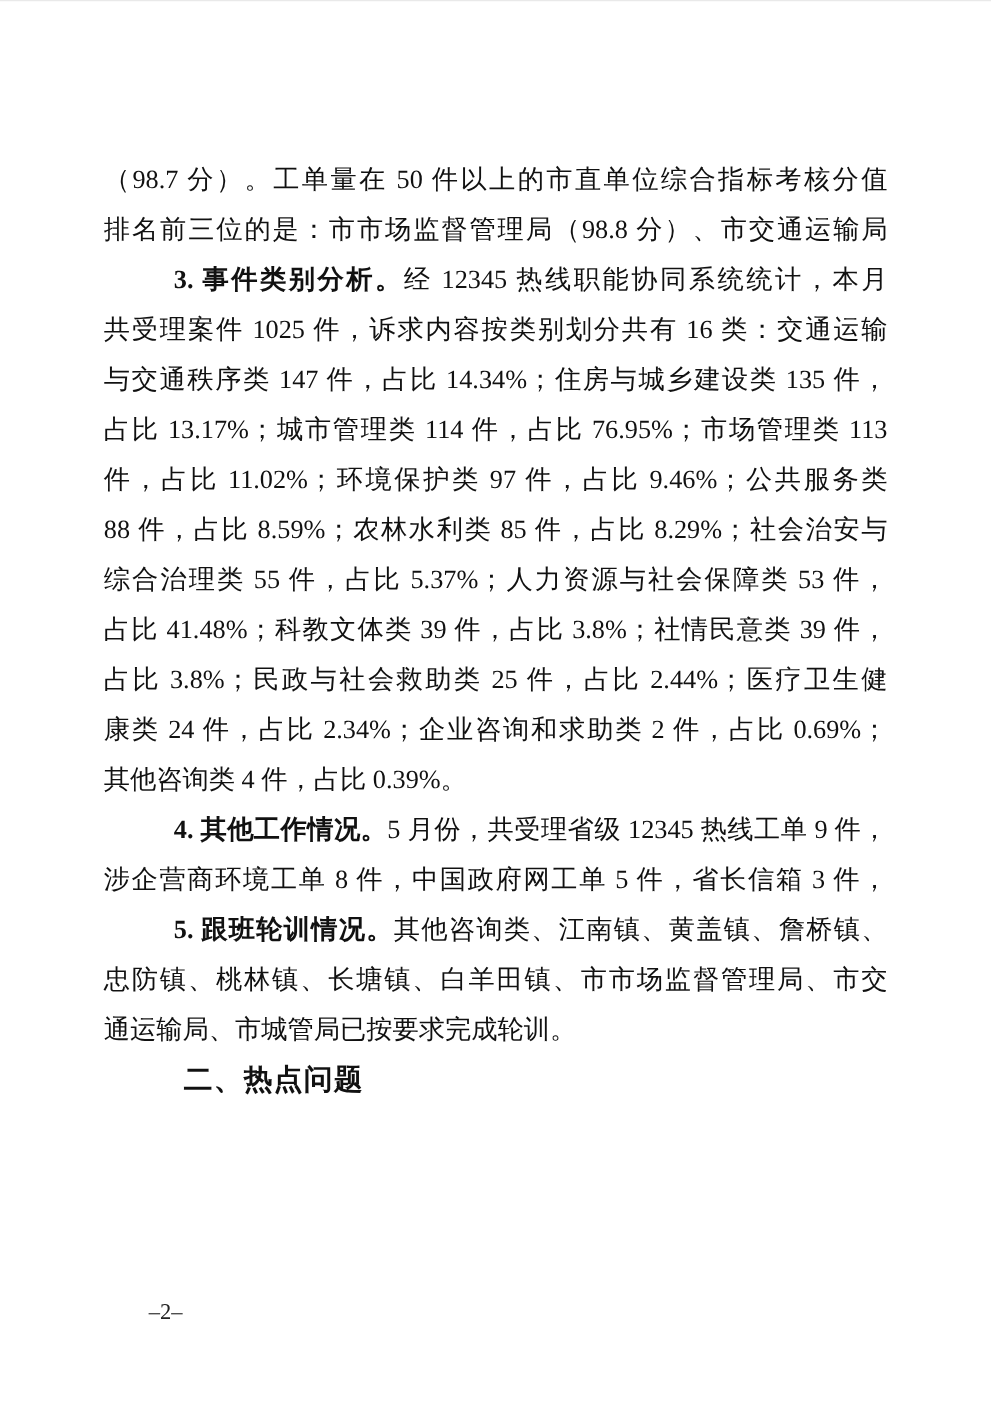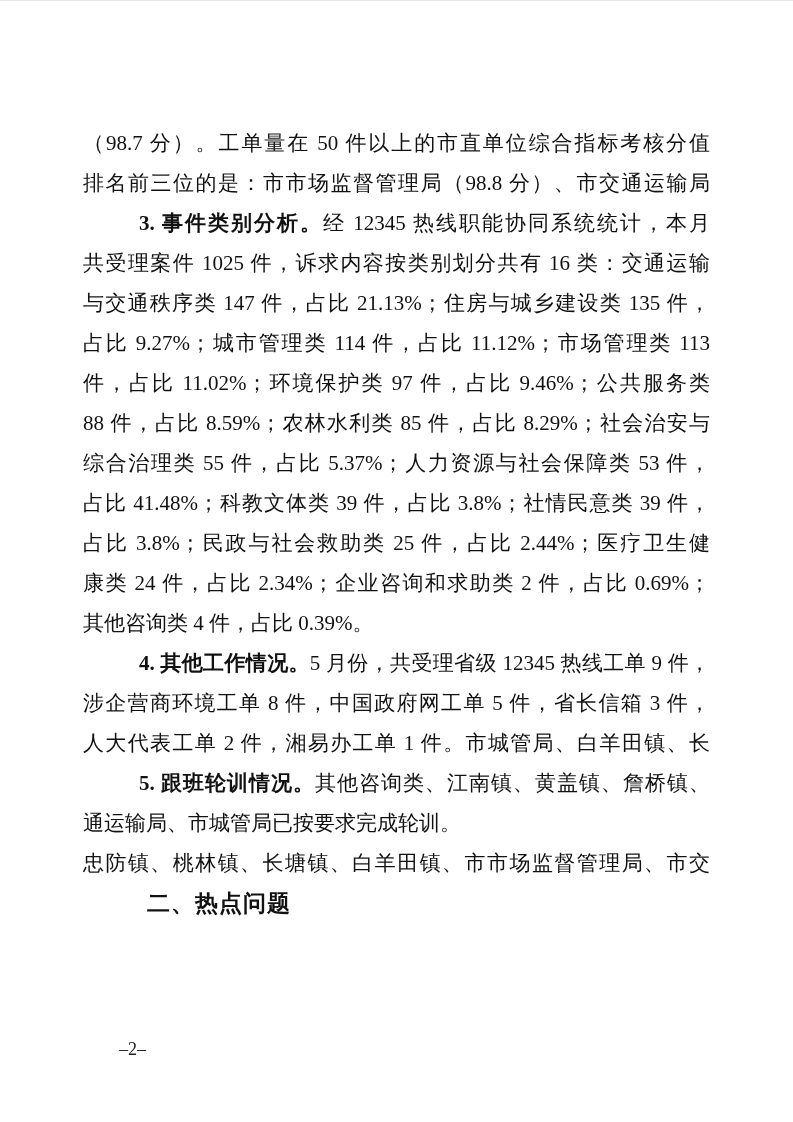--- a/index.html
+++ b/index.html
@@ -66,38 +66,37 @@
 
 <div class="page">
   <div class="doc-body">
       <div class="para">
         <div class="line"><span class="seg-normal">（98.7 分）。工单量在 50 件以上的市直单位综合指标考核分值</span></div>
         <div class="line"><span class="seg-normal">排名前三位的是：市市场监督管理局（98.8 分）、市交通运输局</span></div>
       </div>
       <div class="para">
         <div class="line indent"><span class="seg-lead">3. 事件类别分析。</span><span class="seg-normal">经 12345 热线职能协同系统统计，本月</span></div>
         <div class="line"><span class="seg-normal">共受理案件 1025 件，诉求内容按类别划分共有 16 类：交通运输</span></div>
-        <div class="line"><span class="seg-normal">与交通秩序类 147 件，占比 21.13%；住房与城乡建设类 135 件，</span></div>
-        <div class="line"><span class="seg-normal">占比 9.27%；城市管理类 114 件，占比 11.12%；市场管理类 113</span></div>
+        <div class="line"><span class="seg-normal">与交通秩序类 147 件，占比 14.34%；住房与城乡建设类 135 件，</span></div>
+        <div class="line"><span class="seg-normal">占比 13.17%；城市管理类 114 件，占比 76.95%；市场管理类 113</span></div>
         <div class="line"><span class="seg-normal">件，占比 11.02%；环境保护类 97 件，占比 9.46%；公共服务类</span></div>
         <div class="line"><span class="seg-normal">88 件，占比 8.59%；农林水利类 85 件，占比 8.29%；社会治安与</span></div>
         <div class="line"><span class="seg-normal">综合治理类 55 件，占比 5.37%；人力资源与社会保障类 53 件，</span></div>
         <div class="line"><span class="seg-normal">占比 41.48%；科教文体类 39 件，占比 3.8%；社情民意类 39 件，</span></div>
         <div class="line"><span class="seg-normal">占比 3.8%；民政与社会救助类 25 件，占比 2.44%；医疗卫生健</span></div>
         <div class="line"><span class="seg-normal">康类 24 件，占比 2.34%；企业咨询和求助类 2 件，占比 0.69%；</span></div>
         <div class="line align-left"><span class="seg-normal">其他咨询类 4 件，占比 0.39%。</span></div>
       </div>
       <div class="para">
         <div class="line indent"><span class="seg-lead">4. 其他工作情况。</span><span class="seg-normal">5 月份，共受理省级 12345 热线工单 9 件，</span></div>
         <div class="line"><span class="seg-normal">涉企营商环境工单 8 件，中国政府网工单 5 件，省长信箱 3 件，</span></div>
-        <div class="line"><span class="seg-normal">人大代表工单 2 件，湘易办工单 1 件。市城管局、白羊田镇、长</span></div>
       </div>
       <div class="para">
         <div class="line indent"><span class="seg-lead">5. 跟班轮训情况。</span><span class="seg-normal">其他咨询类、江南镇、黄盖镇、詹桥镇、</span></div>
+        <div class="line"><span class="seg-normal">忠防镇、桃林镇、长塘镇、白羊田镇、市市场监督管理局、市交</span></div>
         <div class="line align-left"><span class="seg-normal">通运输局、市城管局已按要求完成轮训。</span></div>
-        <div class="line"><span class="seg-normal">忠防镇、桃林镇、长塘镇、白羊田镇、市市场监督管理局、市交</span></div>
       </div>
       <div class="para">
         <div class="line align-left heading-line"><span class="seg-heading">二、热点问题</span></div>
       </div>
     </div>
   <div class="page-number">–2–</div>
 </div>
 
 </body></html>

